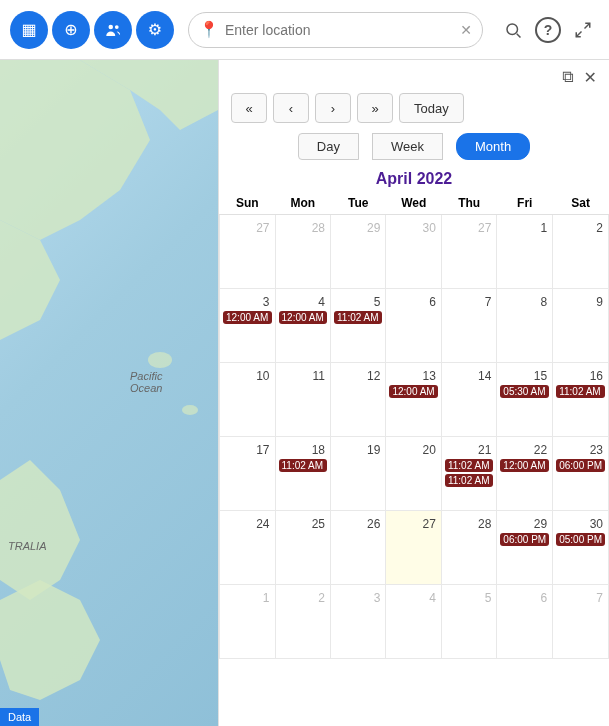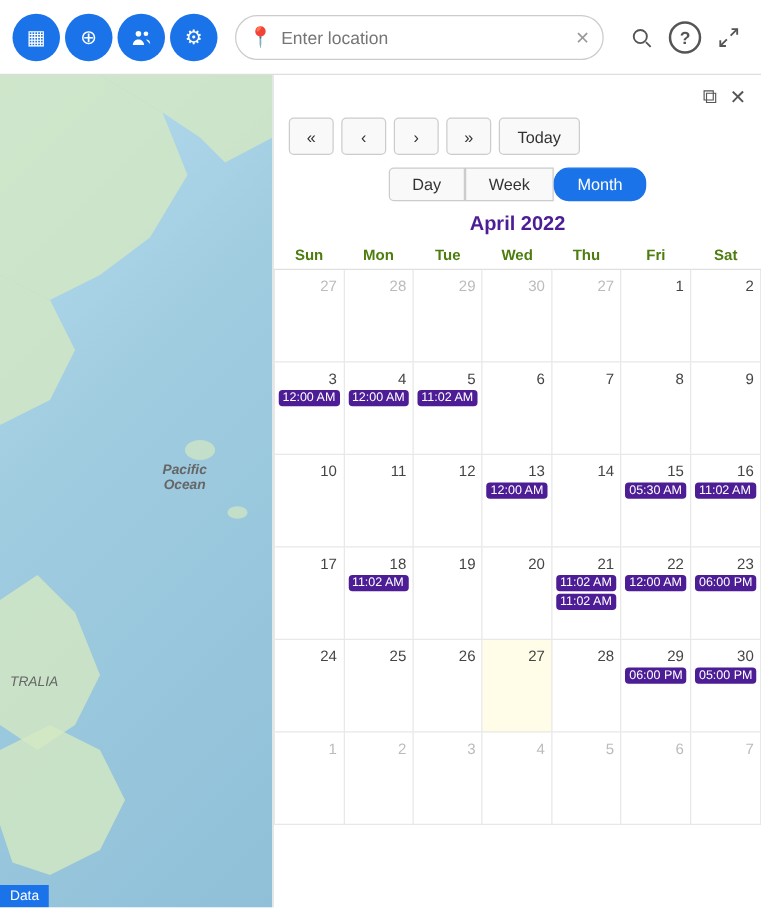--- a/index.html
+++ b/index.html
@@ -138,21 +138,21 @@
       border-radius: 4px;
       background: #f9f9f9;
       cursor: pointer;
       font-size: 13px;
       color: #333;
       display: flex; align-items: center; justify-content: center;
     }
     .cal-view-btns {
       display: flex;
       justify-content: center;
-      gap: 0;
+      gap: 13px;
       padding: 4px 12px;
     }
     .view-btn {
       padding: 5px 18px;
       border: 1px solid #ccc;
       background: #f9f9f9;
       cursor: pointer;
       font-size: 13px;
       color: #333;
     }
@@ -173,42 +173,42 @@
     }
     .cal-grid {
       width: 100%;
       border-collapse: collapse;
       font-size: 12px;
     }
     .cal-grid th {
       text-align: center;
       padding: 4px 2px;
       font-weight: 600;
-      color: #4d7c0f;
+      color: #000000;
       border-bottom: 1px solid #e0e0e0;
       font-size: 12px;
     }
     .cal-grid td {
       vertical-align: top;
       border: 1px solid #e8e8e8;
       padding: 6px 3px;
       height: 74px;
       width: calc(100%/7);
     }
     .day-num {
       font-size: 12px;
       color: #444;
       text-align: right;
       padding-right: 2px;
     }
     .day-num.other-month {
       color: #bbb;
     }
     .event-badge {
-      background: #4c1d95;
+      background: #7f1d1d;
       color: #fff;
       font-size: 10px;
       border-radius: 3px;
       padding: 1px 3px;
       margin-top: 2px;
       display: block;
       white-space: nowrap;
       overflow: hidden;
       cursor: pointer;
     }
@@ -268,21 +268,21 @@
         <path d="M80,0 L218,0 L218,50 L180,70 L160,50 L130,30 Z" fill="#d4e8c2" opacity="0.8"></path>
 
         <path d="M0,160 L40,180 L60,220 L40,260 L0,280 Z" fill="#d4e8c2" opacity="0.8"></path>
         <path d="M0,420 L30,400 L60,430 L80,480 L60,520 L30,540 L0,520 Z" fill="#d4e8c2" opacity="0.8"></path>
 
         <path d="M0,540 L40,520 L80,540 L100,580 L80,620 L40,640 L10,630 L0,600 Z" fill="#d4e8c2" opacity="0.8"></path>
 
         <ellipse cx="160" cy="300" rx="12" ry="8" fill="#d4e8c2" opacity="0.7"></ellipse>
         <ellipse cx="190" cy="350" rx="8" ry="5" fill="#d4e8c2" opacity="0.7"></ellipse>
       </svg>
-      <div class="map-label" style="top: 310px; left: 130px; text-align:center;font-weight:bold;">Pacific<br>Ocean</div>
+      <div class="map-label" style="top: 310px; left: 130px; text-align:center;">Pacific<br>Ocean</div>
       <div class="map-label" style="top: 480px; left: 8px;">TRALIA</div>
     </div>
     <div class="data-badge">Data</div>
   </div>
 
   <div class="calendar-panel">
     <div class="cal-top-icons">
       <span class="cal-top-icon">⧉</span>
       <span class="cal-top-icon">✕</span>
     </div>

